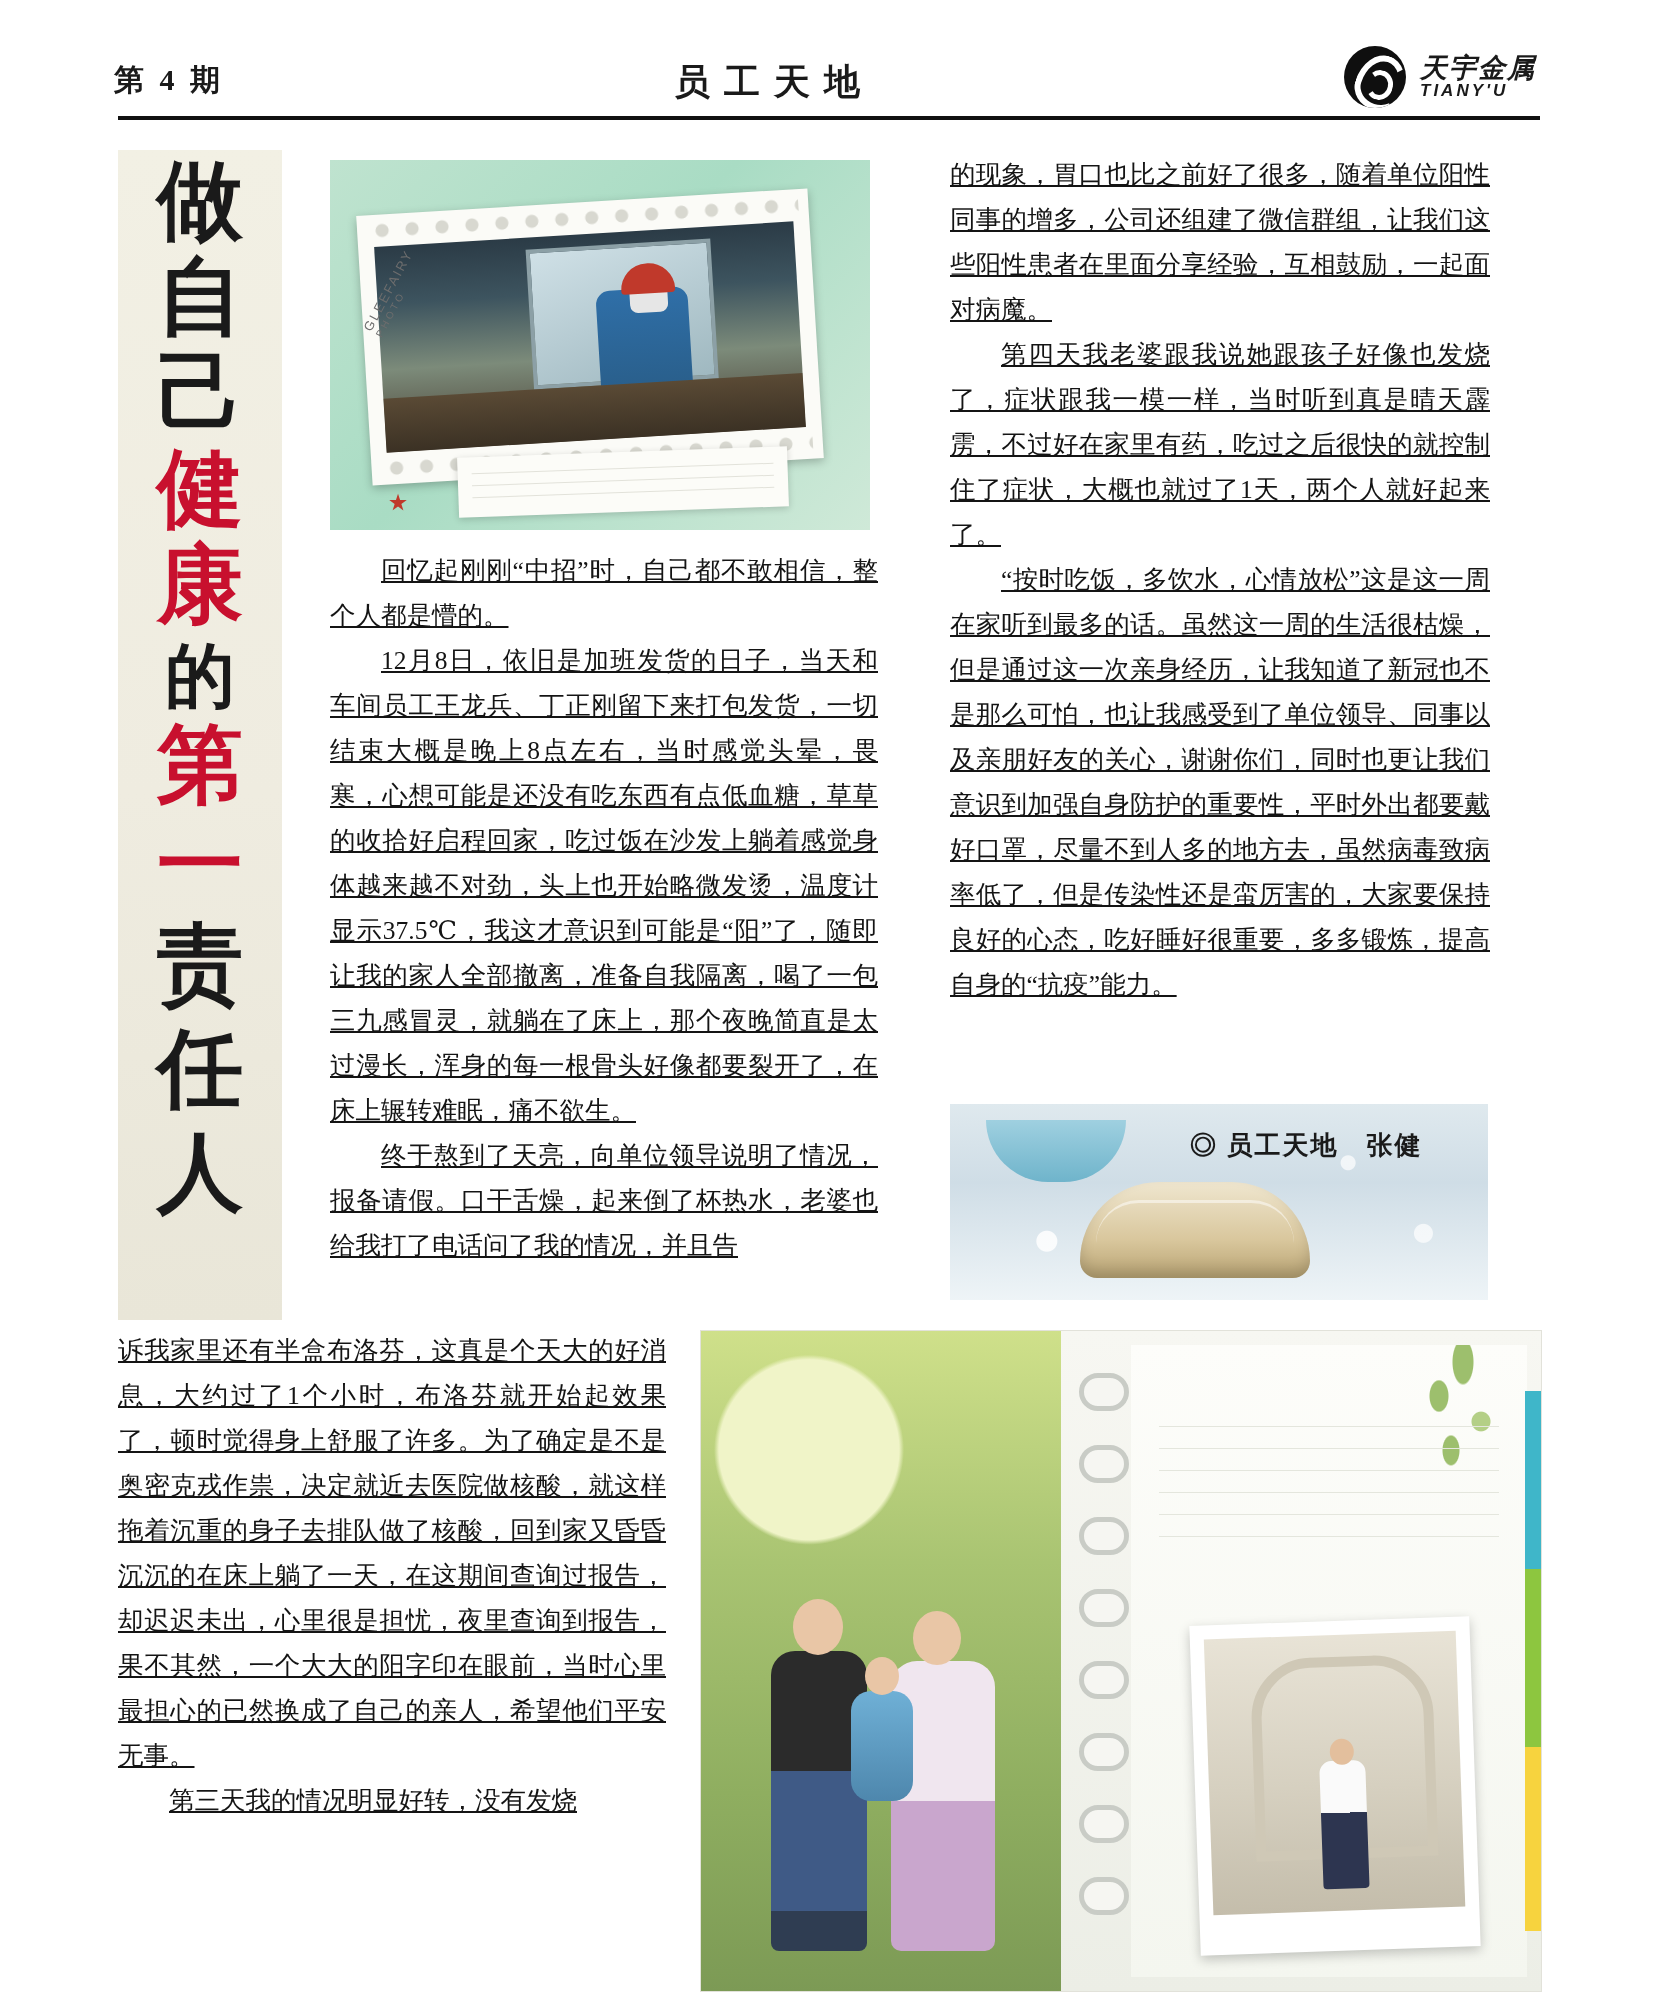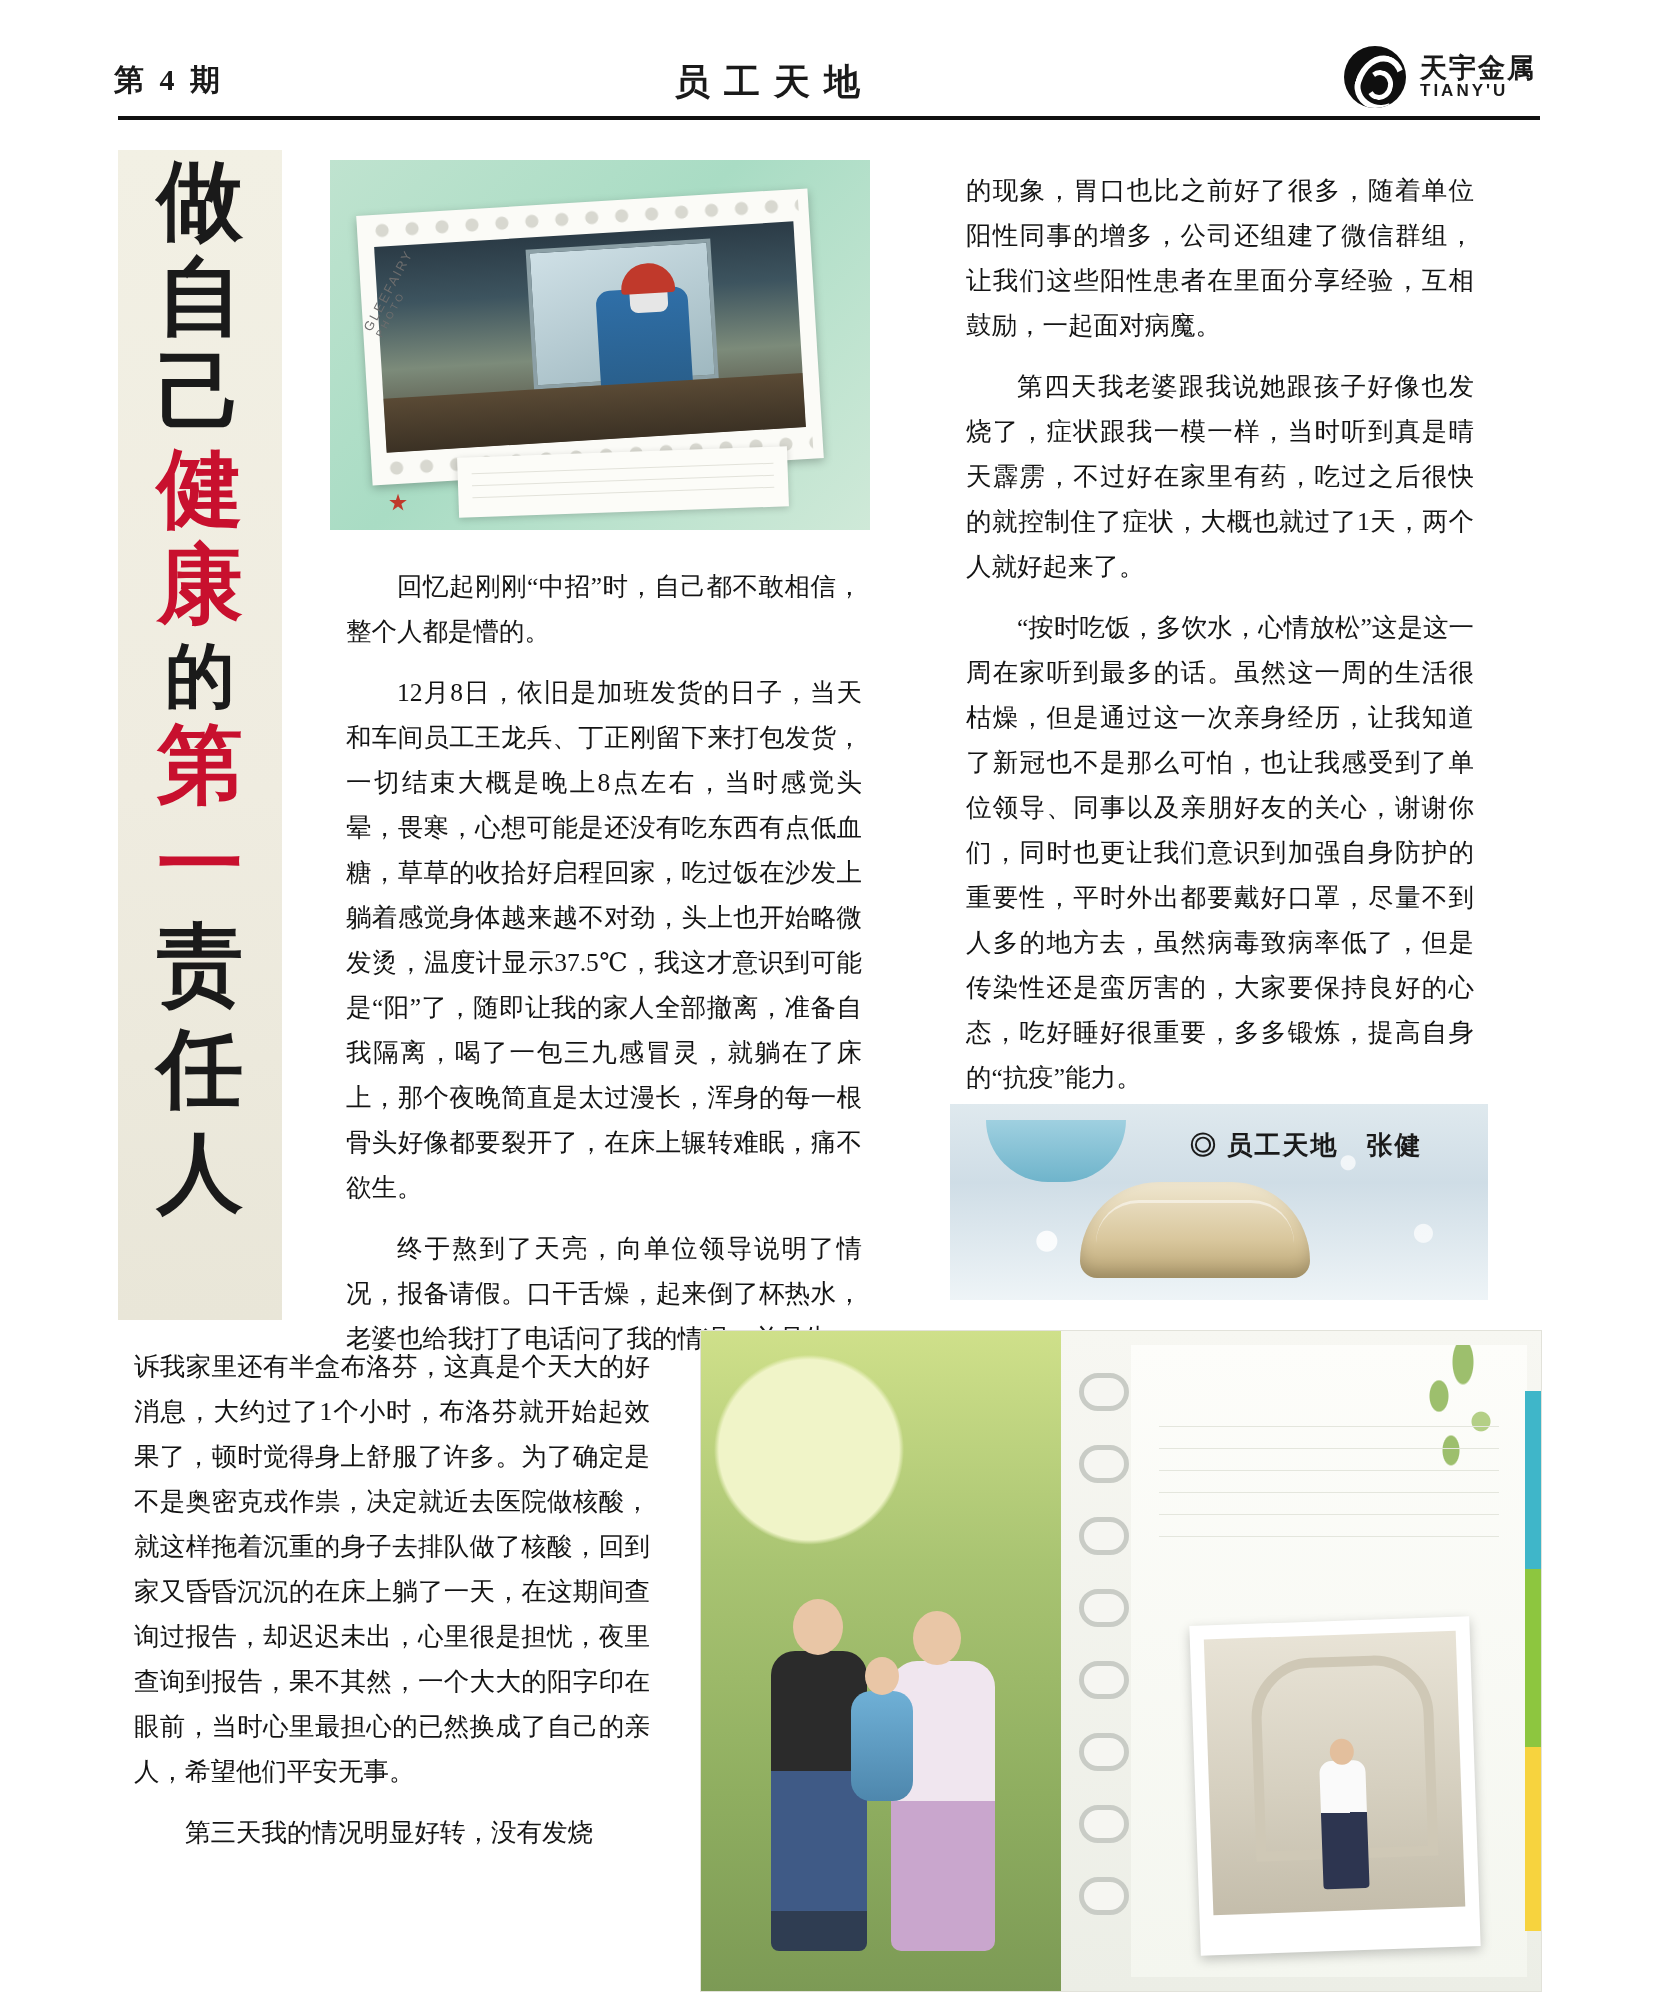--- a/index.html
+++ b/index.html
@@ -42,20 +42,21 @@
     letter-spacing: 14px;
     font-family: "Liberation Serif", serif;
   }
   .brand {
     position: absolute;
     right: 0;
     top: 6px;
     display: flex;
     align-items: center;
     gap: 14px;
+    font-style: italic;
   }
   .brand-mark {
     width: 62px;
     height: 62px;
     border-radius: 50%;
     background: #0f0f0f;
     position: relative;
     overflow: hidden;
     flex: none;
   }
@@ -383,21 +384,21 @@
   
   .col {
     position: absolute;
     font-size: 25.5px;
     line-height: 45px;
     text-align: justify;
     text-justify: inter-ideograph;
     font-family: "Liberation Serif", "DejaVu Serif", serif;
     color: #141414;
   }
-  .col p { margin: 16px; }
+  .col p { margin: 0; text-decoration: underline; }
   .col p.ind { text-indent: 2em; }
 
   .col-left-top {
     left: 330px;
     top: 548px;
     width: 548px;
   }
   .col-left-bottom {
     left: 118px;
     top: 1328px;

